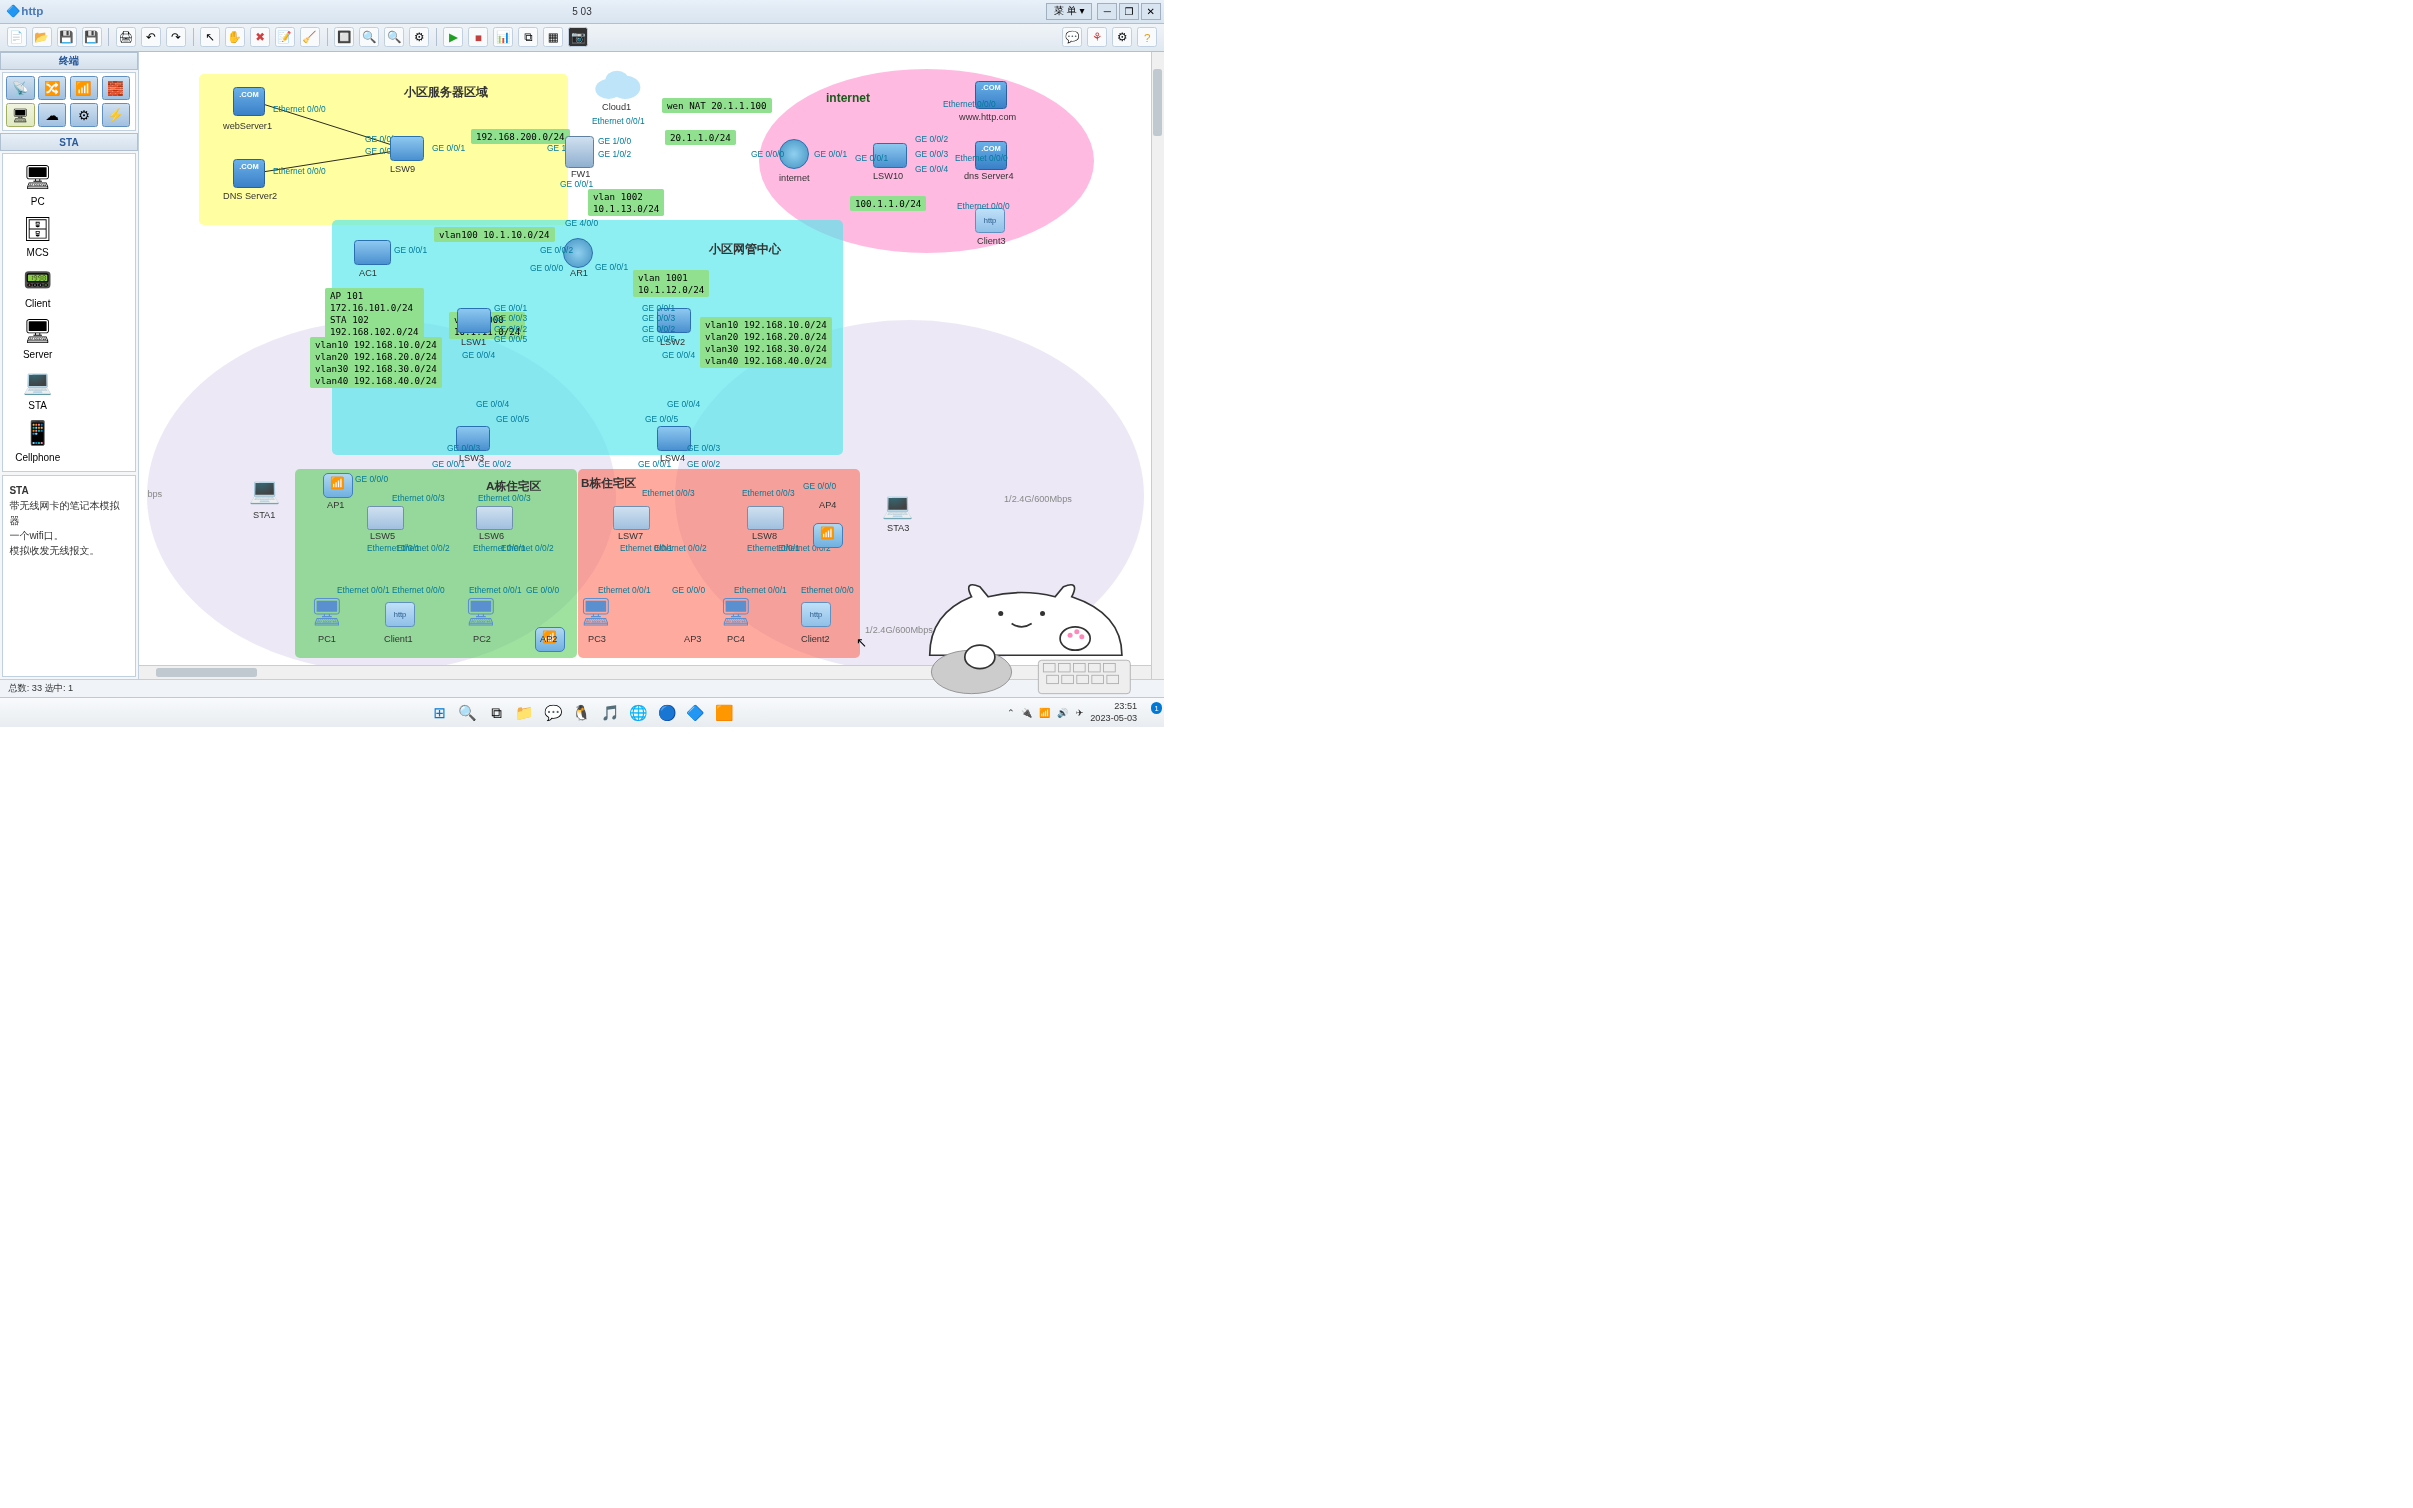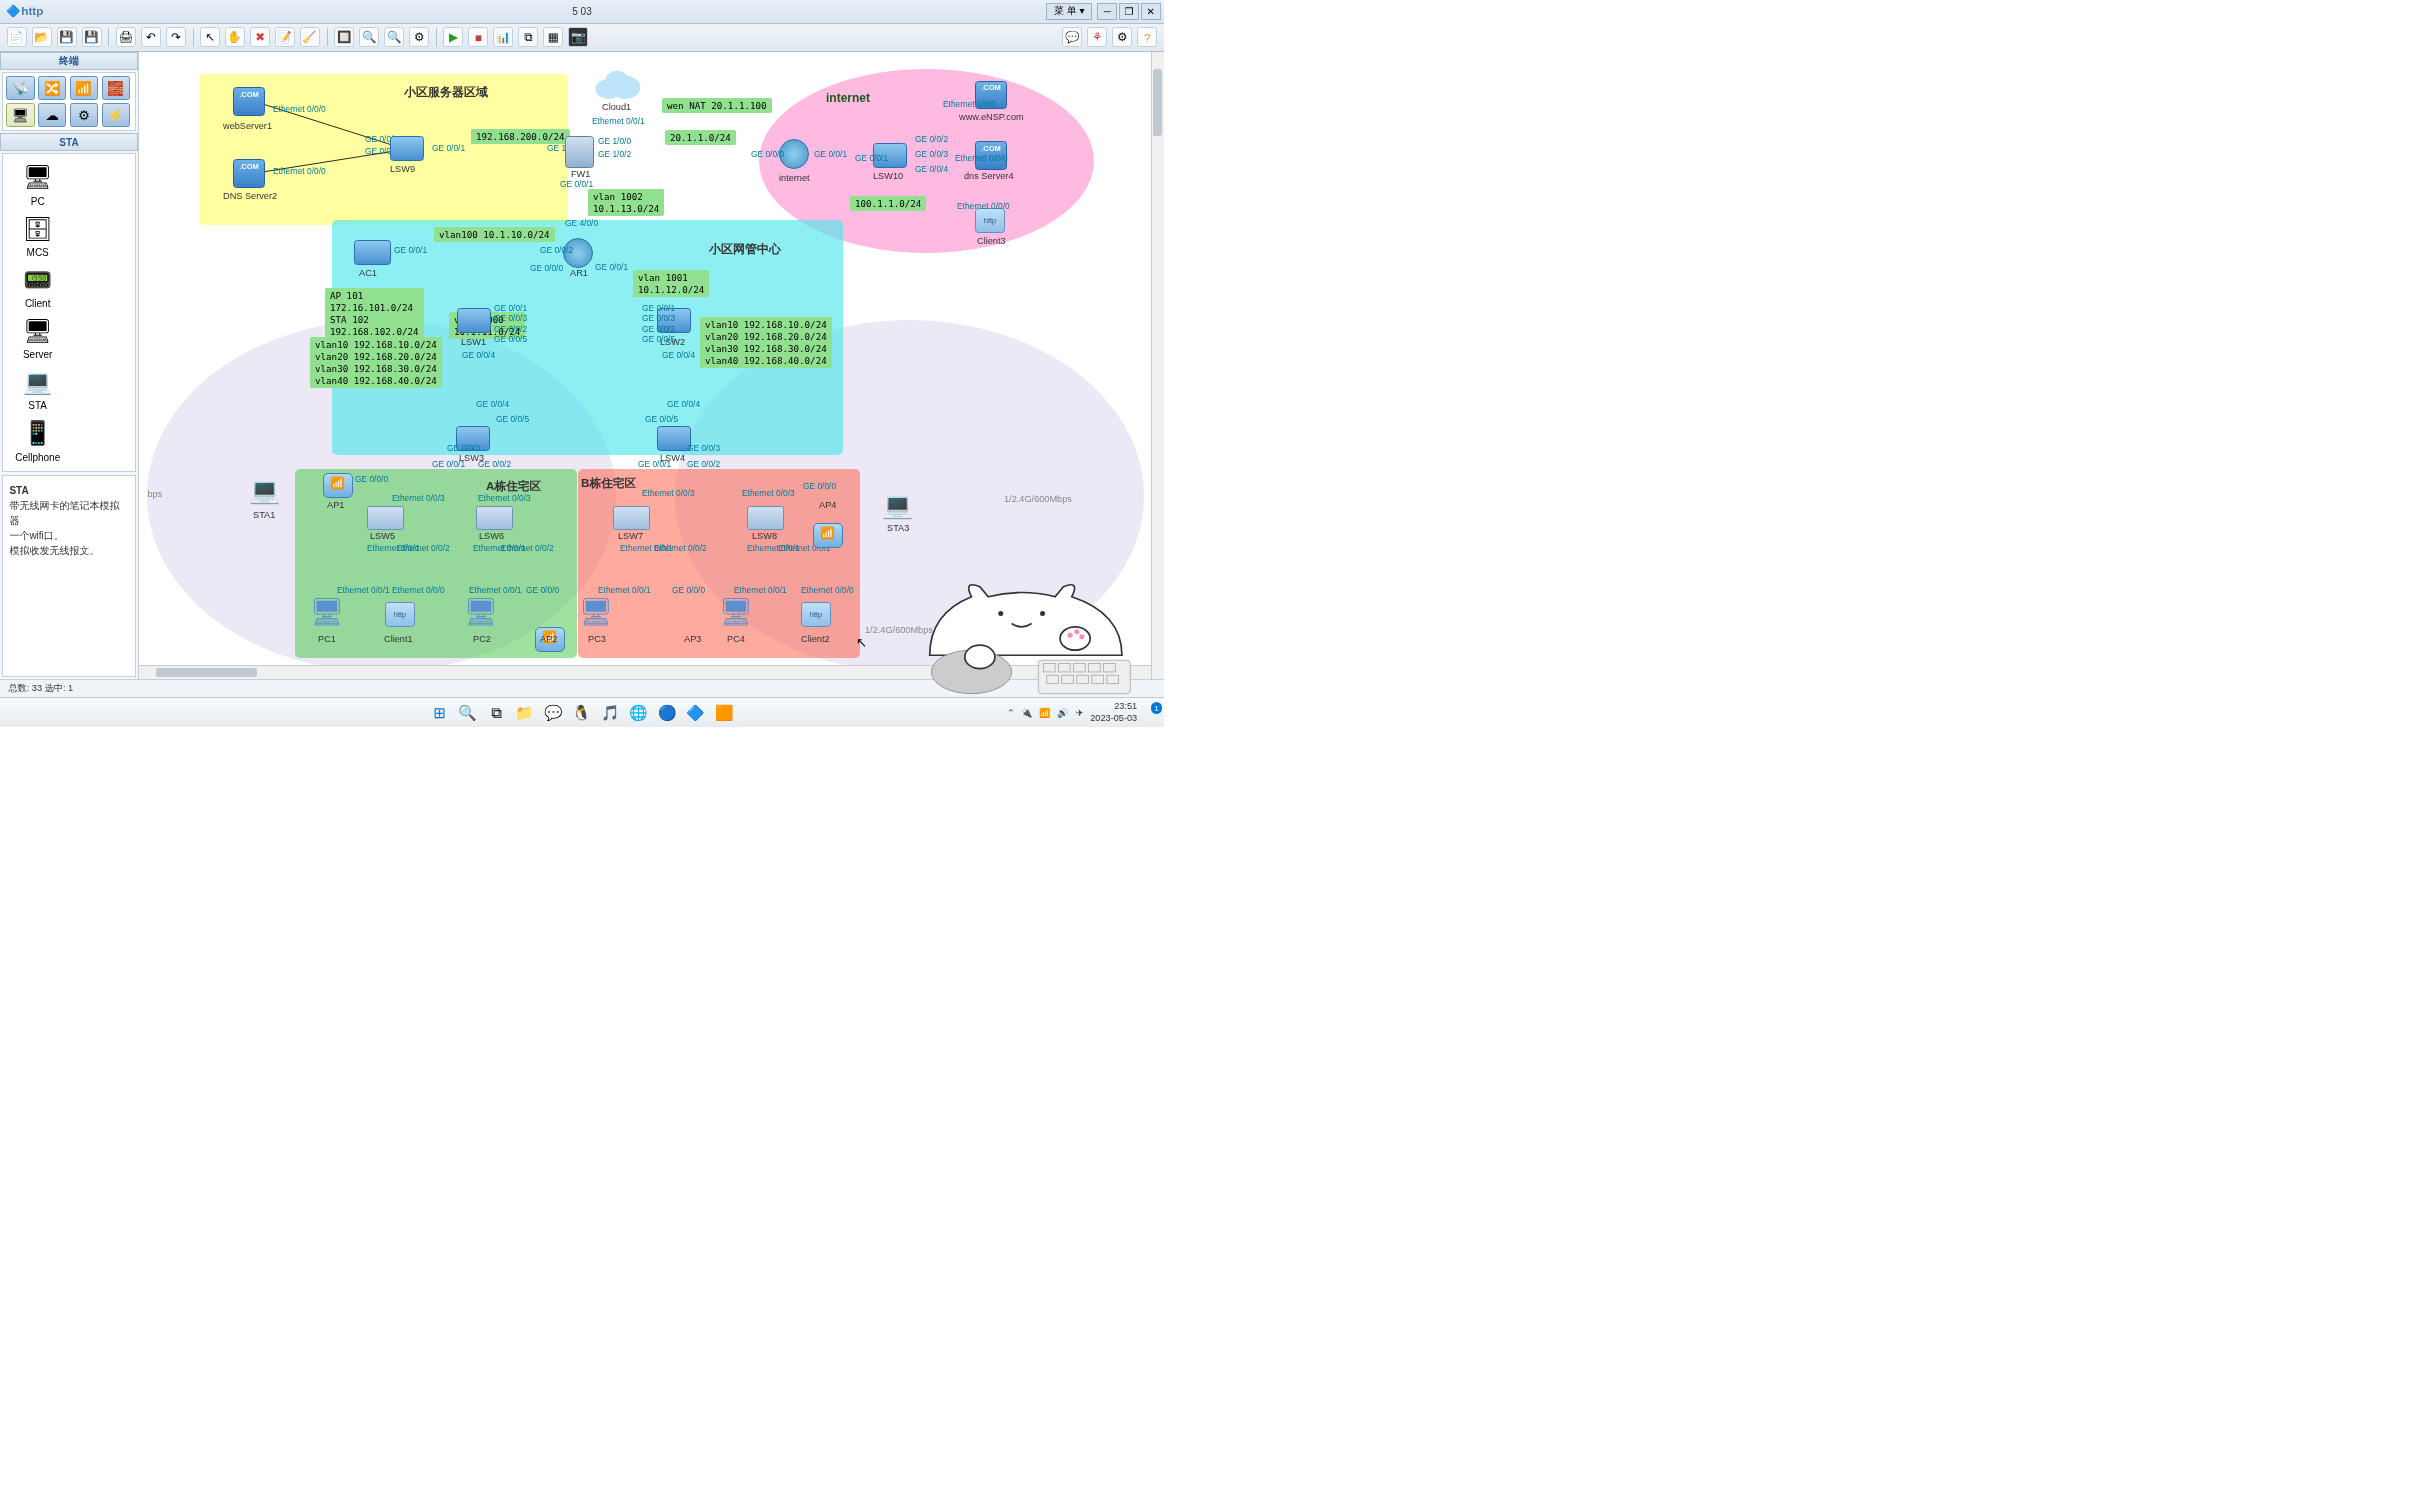--- a/index.html
+++ b/index.html
@@ -340,21 +340,21 @@
       <span class="portlabel" style="left:612px; top:97px;">GE 0/0/0</span>
       <span class="portlabel" style="left:675px; top:97px;">GE 0/0/1</span>
       <div class="node switch" style="left:734px; top:91px;"></div>
       <span class="devlabel" style="left:734px; top:119px;">LSW10</span>
       <span class="portlabel" style="left:716px; top:101px;">GE 0/0/1</span>
       <span class="portlabel" style="left:776px; top:82px;">GE 0/0/2</span>
       <span class="portlabel" style="left:776px; top:97px;">GE 0/0/3</span>
       <span class="portlabel" style="left:776px; top:112px;">GE 0/0/4</span>
       <div class="node server" style="left:836px; top:28.5px;">.COM</div>
       <span class="portlabel" style="left:804px; top:47px;">Ethernet 0/0/0</span>
-      <span class="devlabel" style="left:820px; top:60px;">www.eNSP.com</span>
+      <span class="devlabel" style="left:820px; top:60px;">www.http.com</span>
       <div class="node server" style="left:836px; top:89px;">.COM</div>
       <span class="portlabel" style="left:816px; top:101px;">Ethernet 0/0/0</span>
       <span class="devlabel" style="left:825px; top:119px;">dns Server4</span>
       <div class="node client-http" style="left:836px; top:156px;">http</div>
       <span class="portlabel" style="left:818px; top:149px;">Ethernet 0/0/0</span>
       <span class="devlabel" style="left:838px; top:184px;">Client3</span>
 
       <div class="node router" style="left:424px; top:186px;"></div>
       <span class="devlabel" style="left:431px; top:216px;">AR1</span>
       <span class="portlabel" style="left:401px; top:193px;">GE 0/0/2</span>

